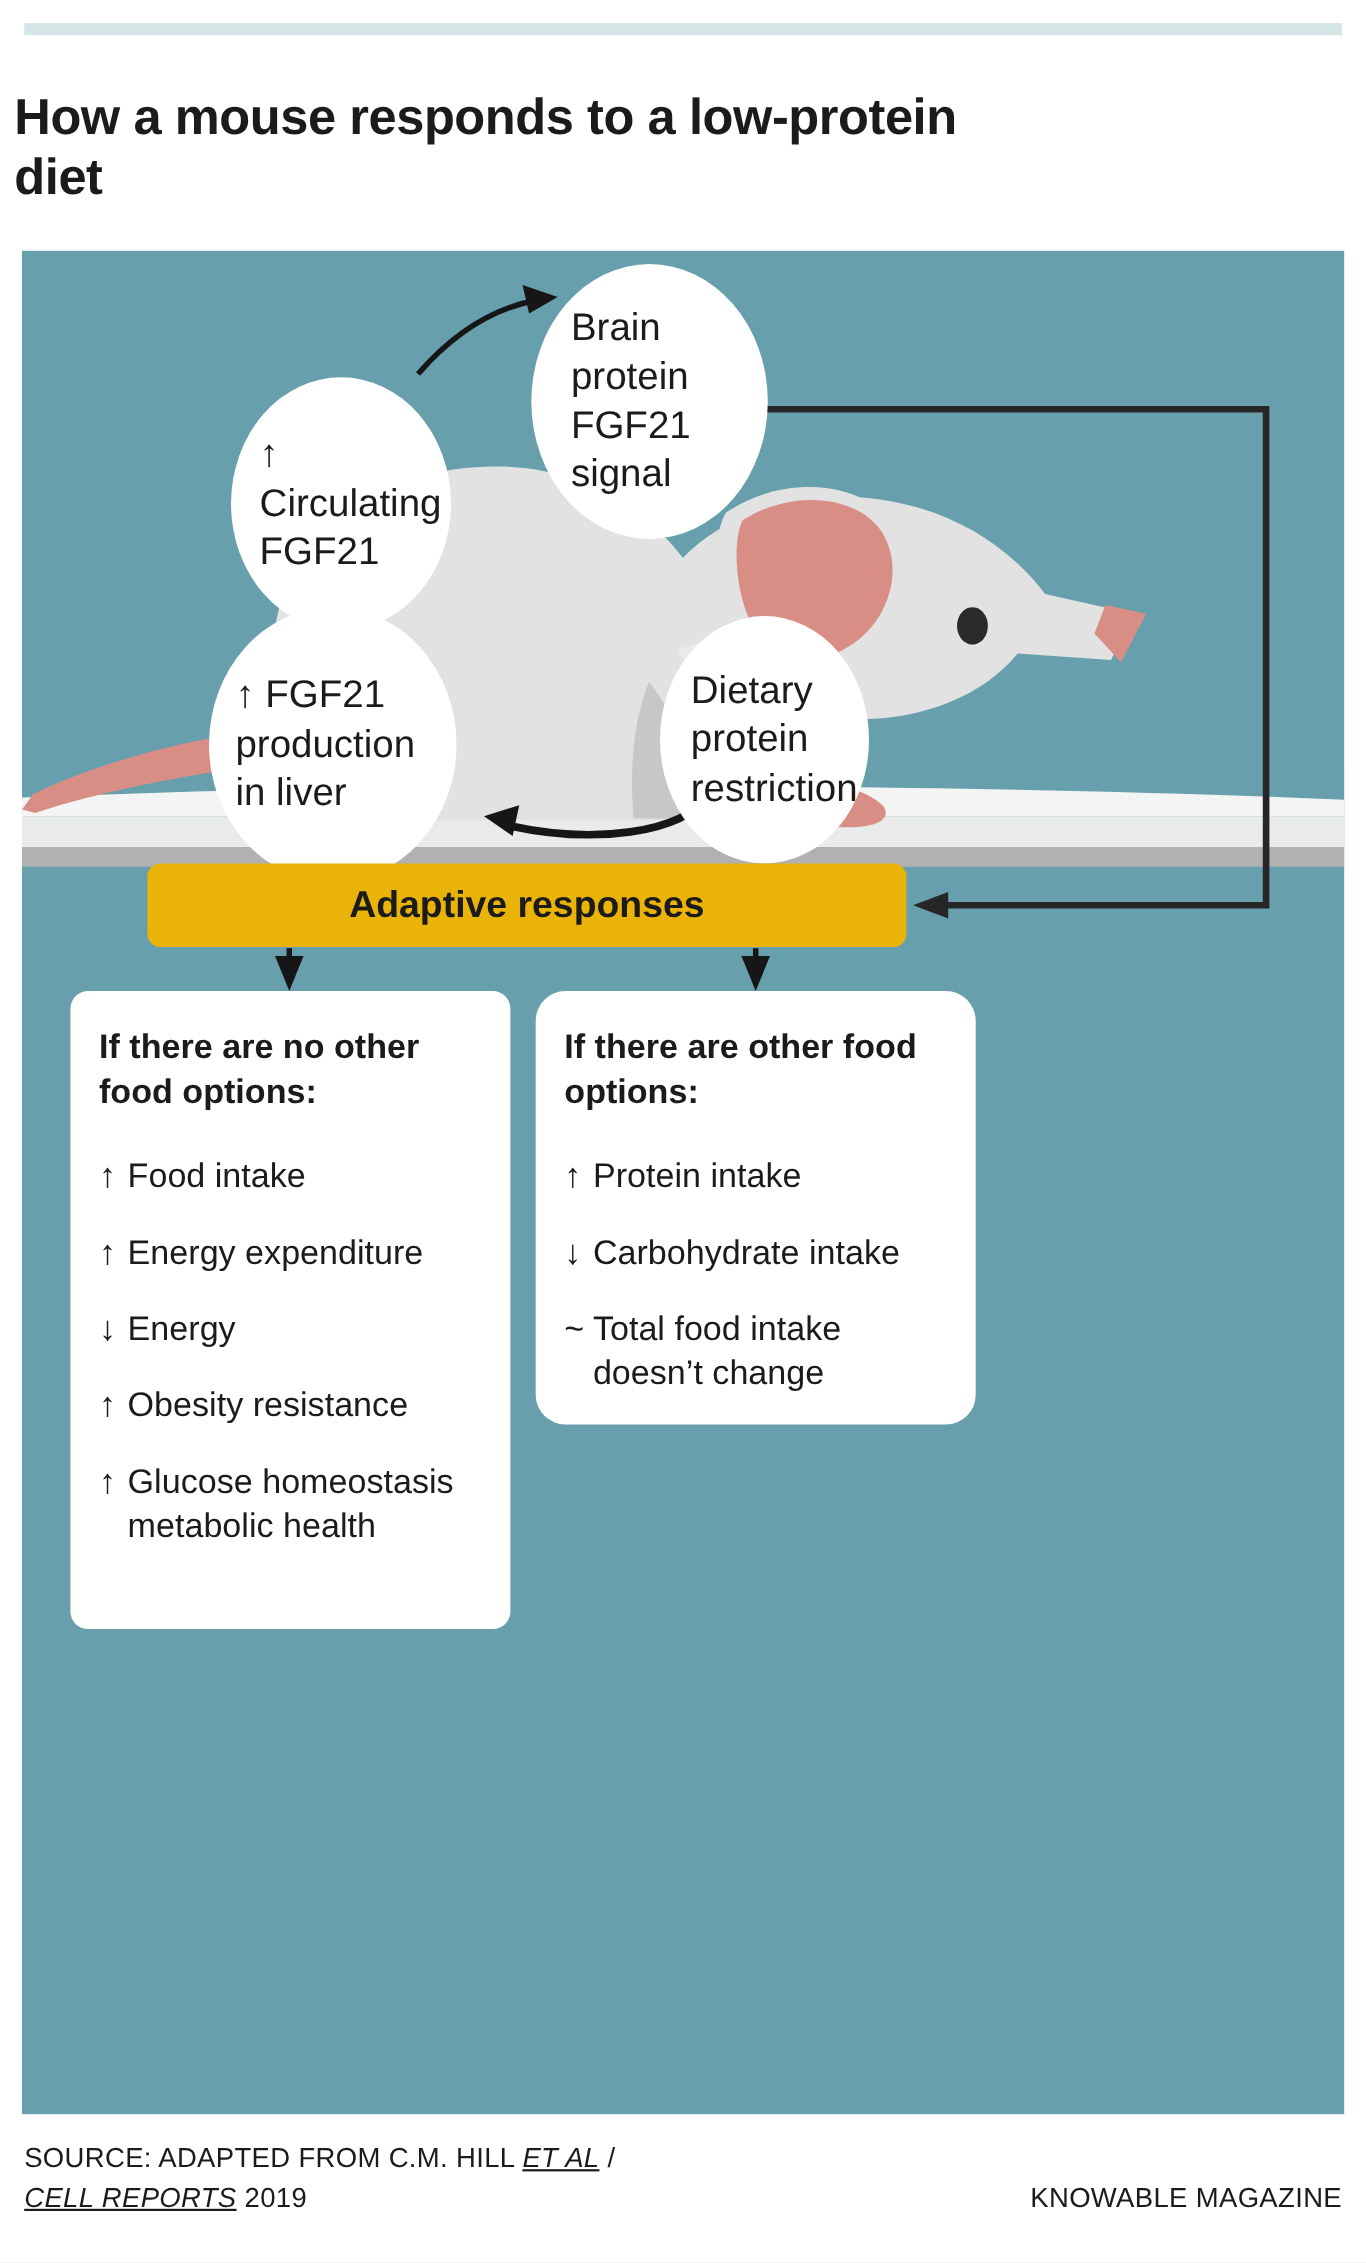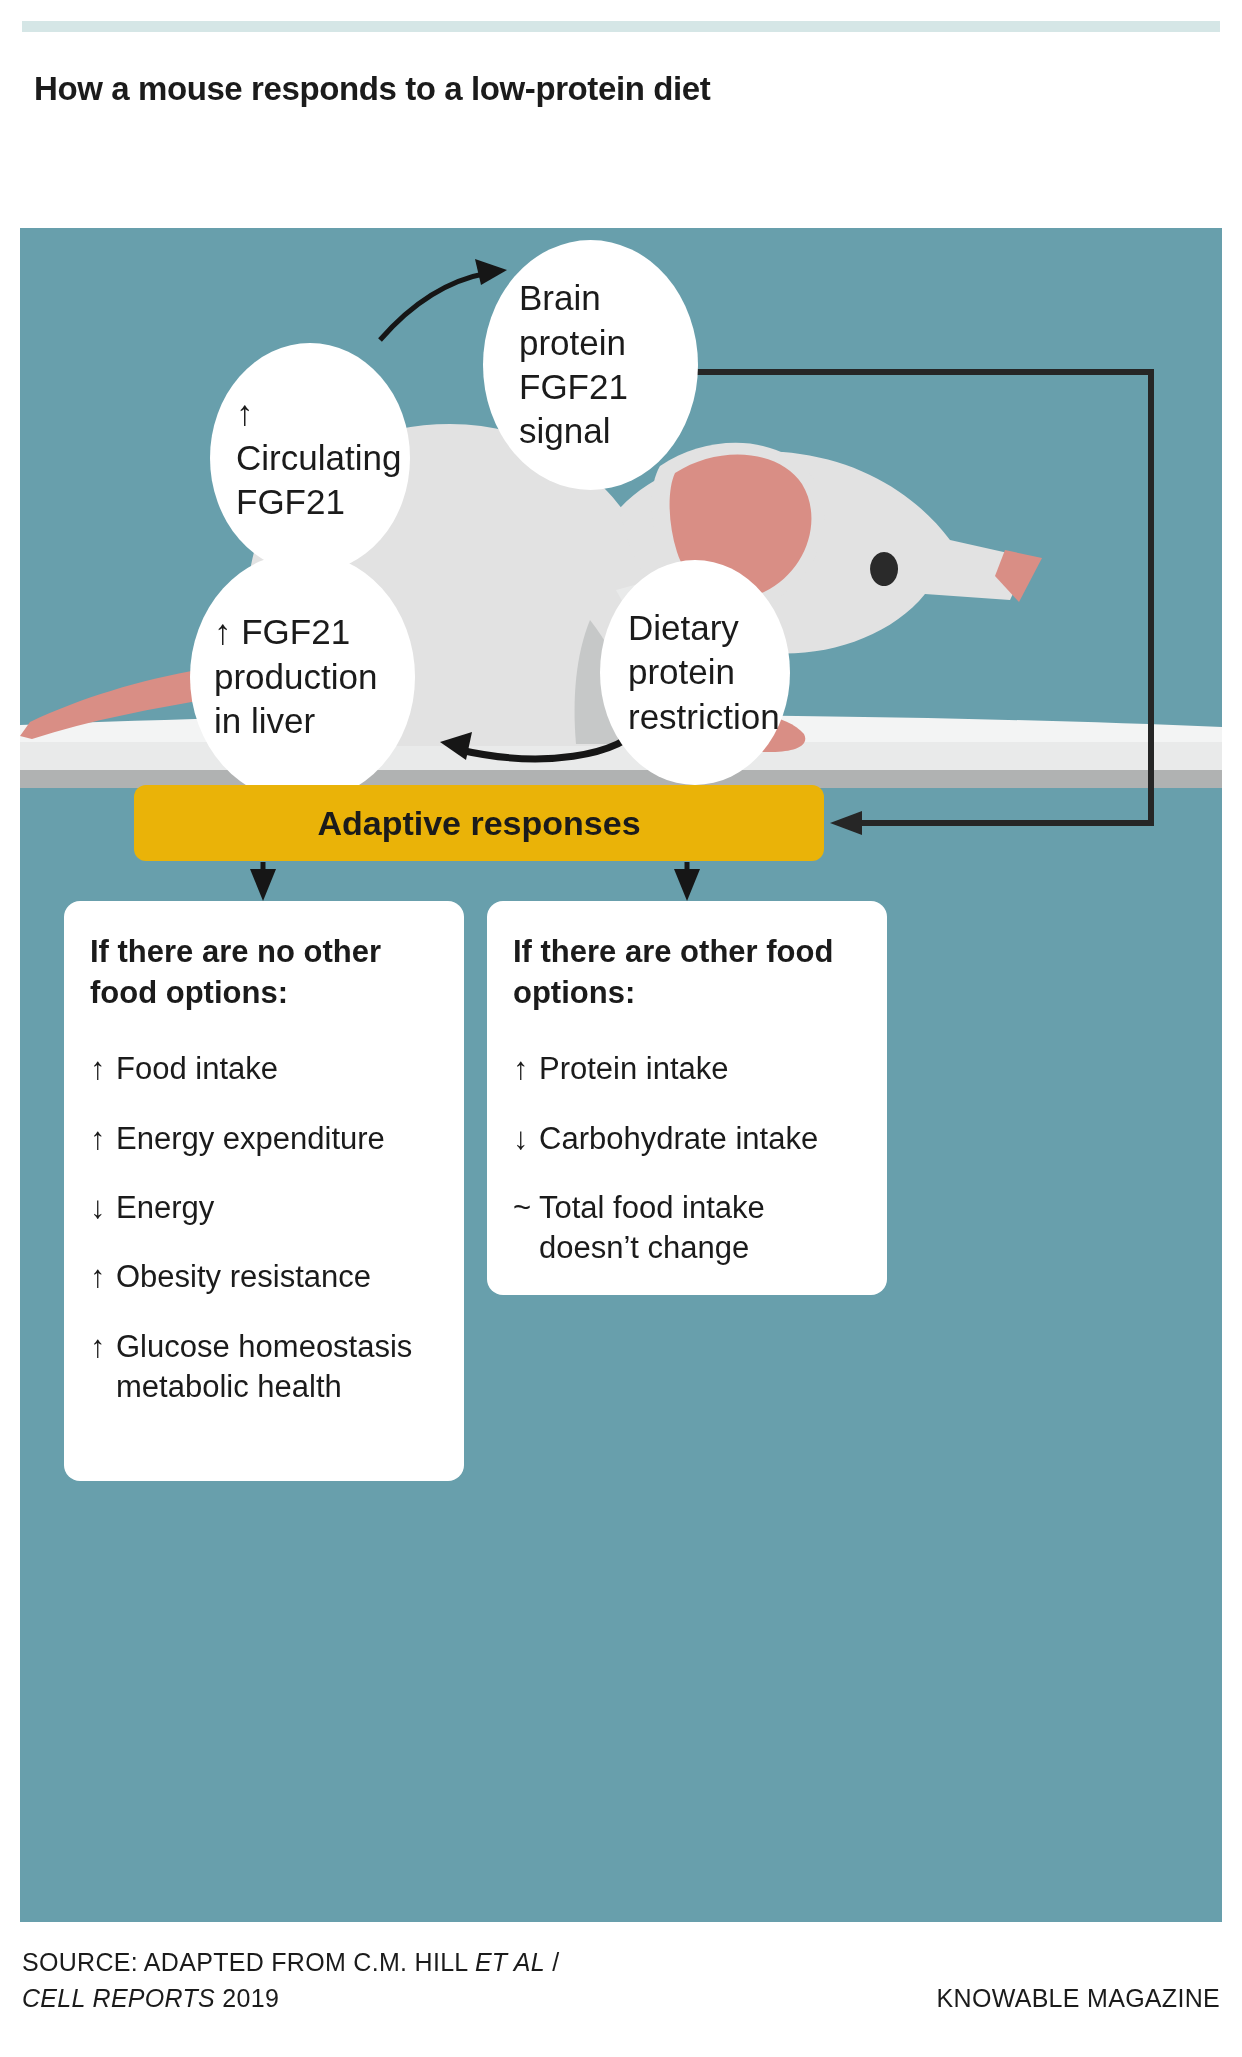--- a/index.html
+++ b/index.html
@@ -21,24 +21,24 @@
     left: 22px;
     top: 21px;
     width: 1198px;
     height: 11px;
     background: #d5e6e6;
   }
 
   
   .headline {
     position: absolute;
-    left: 34px;
+    left: 13px;
     top: 48px;
     width: 900px;
-    font-size: 33px;
+    font-size: 46px;
     line-height: 1.18;
     font-weight: 700;
     color: #1b1b1b;
     letter-spacing: -0.4px;
   }
 
   
   .stage {
     position: absolute;
     left: 20px;
@@ -103,21 +103,21 @@
 
   
   .panel {
     position: absolute;
     background: #ffffff;
     border-radius: 16px;
     box-sizing: border-box;
     z-index: 6;
   }
   #panel-left  { left: 44px;  top: 673px; width: 400px; height: 580px; padding: 30px 26px 0 26px; }
-  #panel-right { left: 467px; top: 673px; width: 400px; height: 394px; padding: 30px 26px 0 26px; }
+  #panel-right { left: 467px; top: 673px; width: 400px; height: 394px; padding: 30px 26px 0 26px; border-radius: 27px; }
 
   .panel-title {
     font-size: 31px;
     font-weight: 700;
     line-height: 1.33;
     color: #1b1b1b;
     margin-bottom: 36px;
   }
   .panel-item {
     font-size: 31px;
@@ -139,21 +139,21 @@
   .footer {
     position: absolute;
     left: 22px; top: 1944px;
     width: 1198px;
     font-size: 25px;
     line-height: 1.45;
     letter-spacing: 0.3px;
     color: #1b1b1b;
   }
   .footer .src { position: absolute; left: 0; top: 0; width: 700px; }
-  .footer .src i { font-style: italic; }
+  .footer .src i { font-style: italic; text-decoration: underline; }
   .footer .brand { position: absolute; right: 0; top: 36px; }
 </style>
 </head>
 <body>
 
 <div class="top-rule"></div>
 
 <h1 class="headline">How a mouse responds to a low-protein diet</h1>
 
 <div class="stage">

